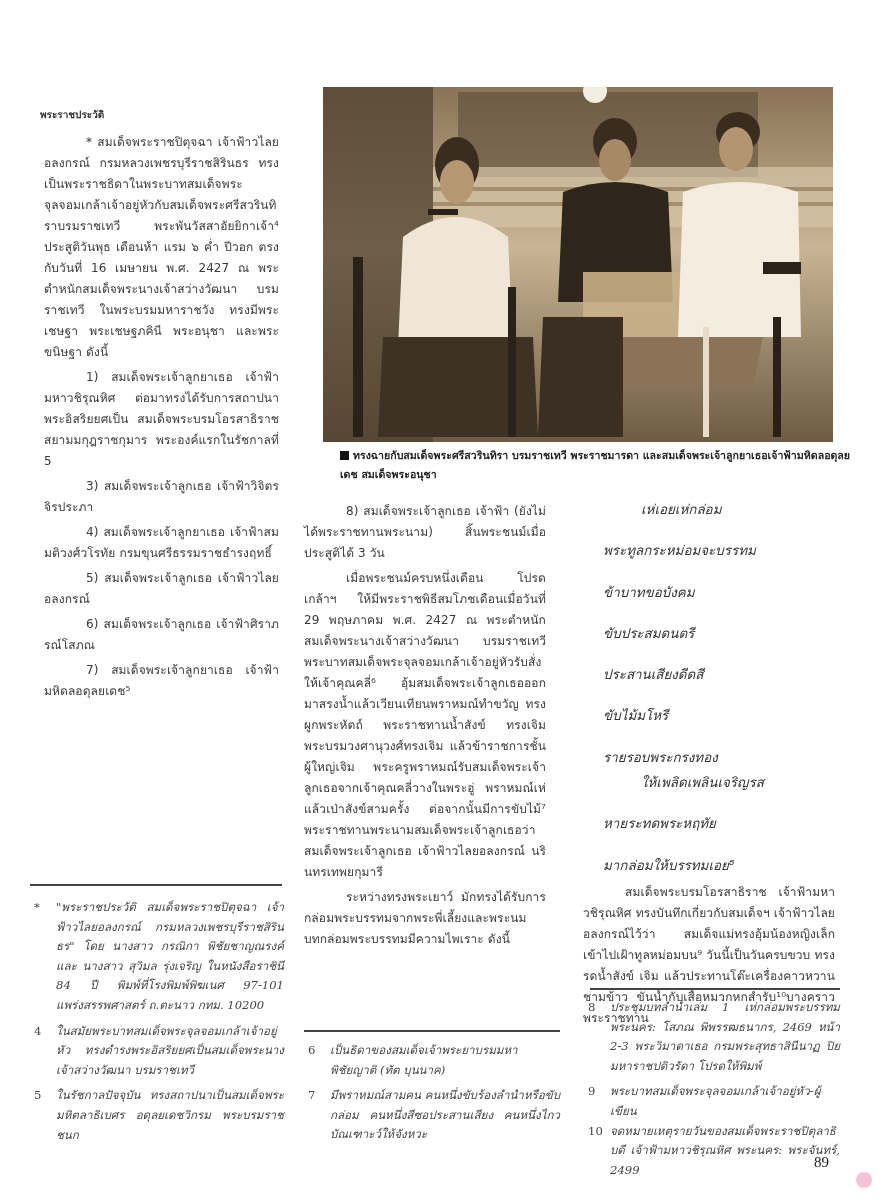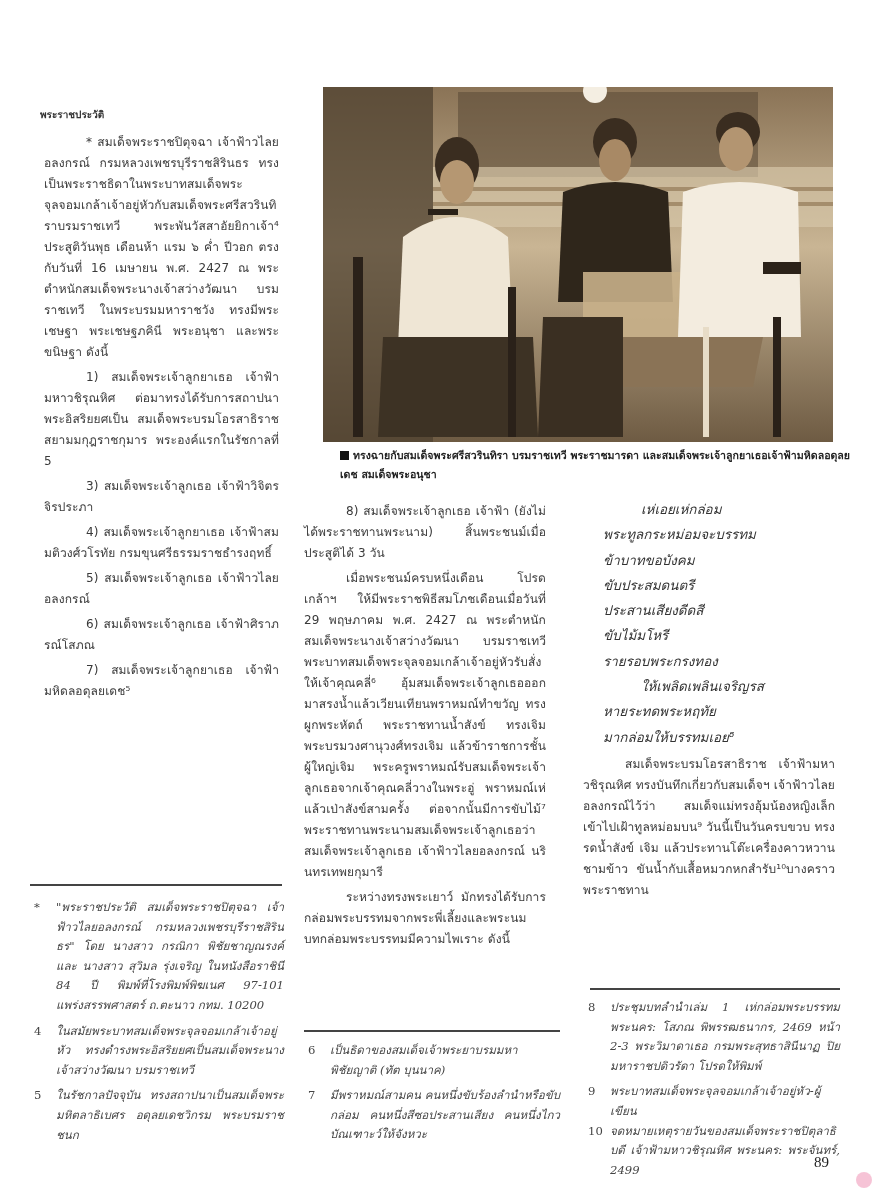--- a/index.html
+++ b/index.html
@@ -6,21 +6,21 @@
   body {
     width: 880px; height: 1200px; background: #ffffff; position: relative; overflow: hidden;
     font-family: "DejaVu Sans", "Liberation Sans", sans-serif; color: #333;
   }
   .col { position: absolute; }
   .p { font-size: 12px; line-height: 21px; margin: 4px; text-align: justify; color: #3a3a3a; letter-spacing: 0.1px; }
   .ind { text-indent: 42px; }
   .heading { font-family: Liberation Mono, monospace; font-size: 10px; color: #333; line-height: 24px; margin: 0 0 2px 0; }
   .poem { font-style: italic; font-size: 13.4px; line-height: 25.3px; margin: 0; color: #333; }
   .poem.ind2 { padding-left: 48px; }
-  .poem.ind1 { padding-left: 10px; }
+  .poem.ind1 { padding-left: 10px; margin-top: 16px; }
   .fn { font-family: "DejaVu Serif", "Liberation Serif", serif; font-style: italic; font-size: 11.6px; line-height: 19.6px; color: #444; margin: 0; display: flex; }
   .fn .mark { width: 22px; flex: none; font-style: normal; }
   .fn .txt { flex: 1; text-align: justify; }
   .fnwrap { margin-bottom: 6px; }
   .rule { position: absolute; height: 2px; background: #444; }
   .photo { position: absolute; left: 323px; top: 87px; width: 510px; height: 355px; overflow: hidden;
     background: radial-gradient(ellipse at 60% 30%, #d9c8ad 0%, #b79f7c 45%, #6c5a42 100%); }
   .caption { position: absolute; left: 323px; top: 446px; width: 520px; font-family: "DejaVu Serif", serif; font-weight: bold; font-size: 10.6px; line-height: 19px; color: #222; margin-left: 17px; }
   .caption .sq { display: inline-block; width: 9px; height: 9px; background: #111; margin-right: 4px; vertical-align: -1px; }
   .pageno { position: absolute; left: 814px; top: 1154px; font-family: "Liberation Serif", serif; font-size: 15px; color: #222; }

